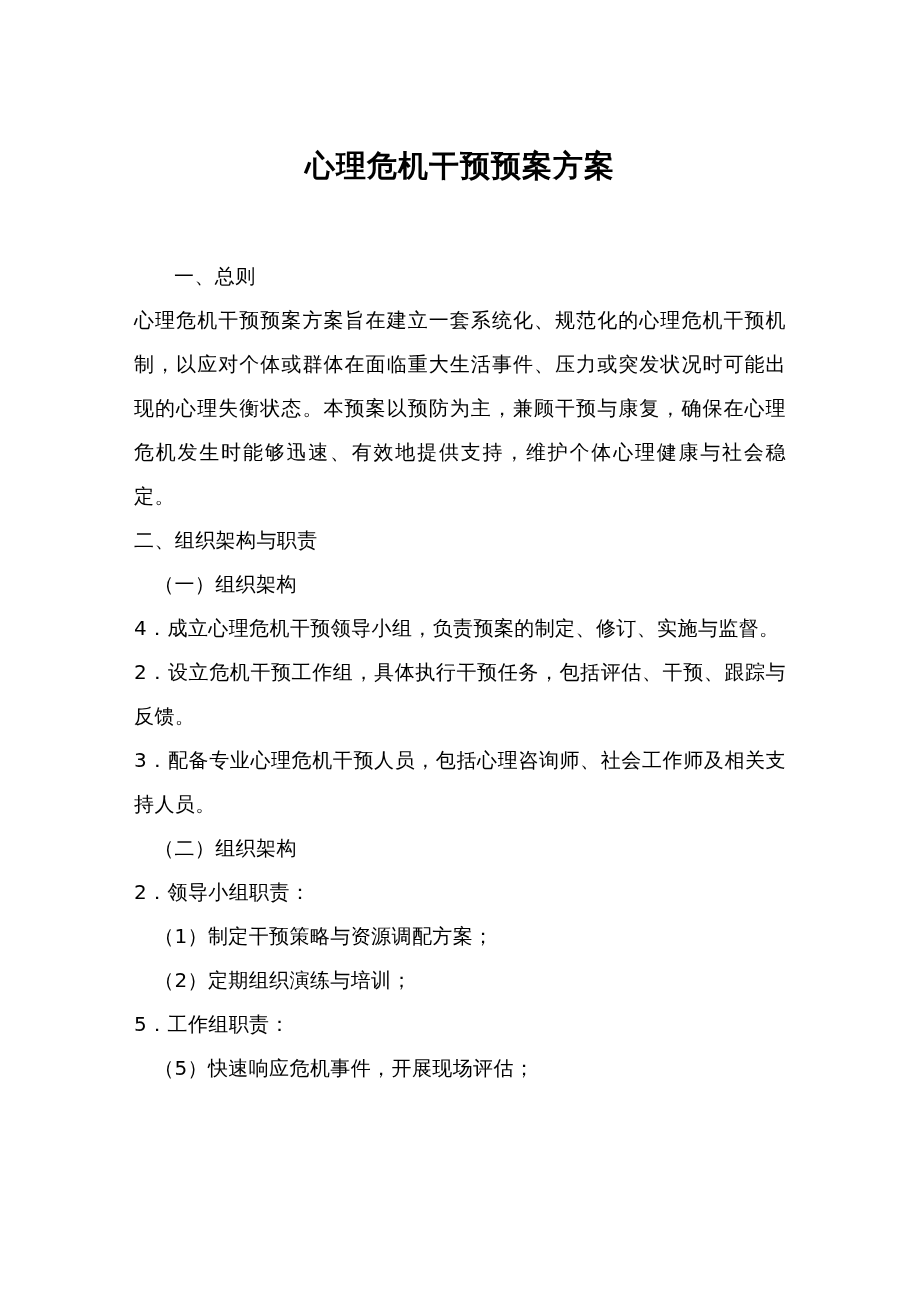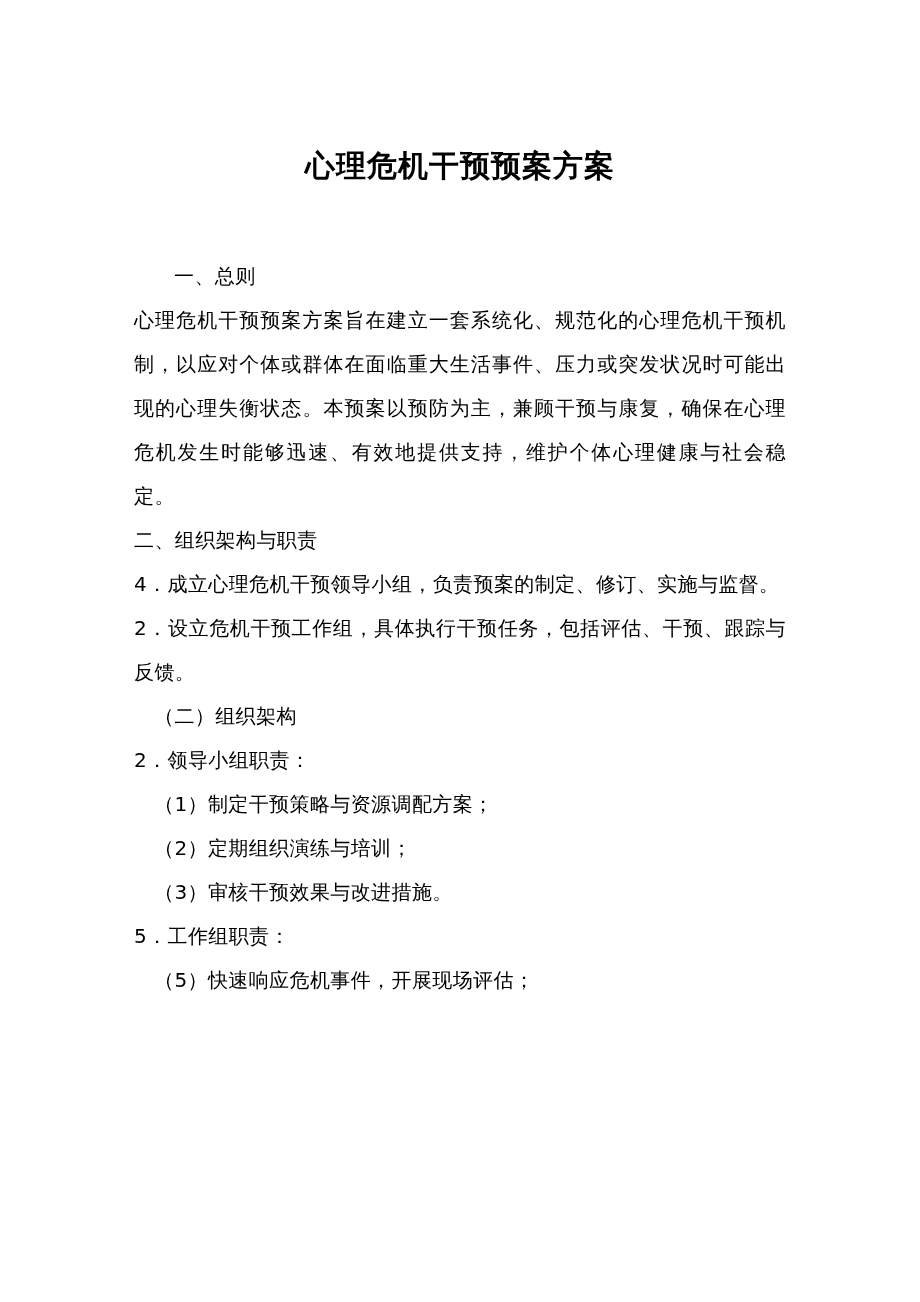--- a/index.html
+++ b/index.html
@@ -57,24 +57,25 @@
 </head>
 <body>
 
 <div class="page">
   <div class="doc-body">
     <h1 class="doc-title">心理危机干预预案方案</h1>
     <div class="body-block">
       <p class="para indent2">一、总则</p>
       <p class="para">心理危机干预预案方案旨在建立一套系统化、规范化的心理危机干预机制，以应对个体或群体在面临重大生活事件、压力或突发状况时可能出现的心理失衡状态。本预案以预防为主，兼顾干预与康复，确保在心理危机发生时能够迅速、有效地提供支持，维护个体心理健康与社会稳定。</p>
       <p class="para">二、组织架构与职责</p>
+      <p class="para indent1">（一）组织架构</p>
       <p class="para">4．成立心理危机干预领导小组，负责预案的制定、修订、实施与监督。</p>
       <p class="para">2．设立危机干预工作组，具体执行干预任务，包括评估、干预、跟踪与反馈。</p>
+      <p class="para">3．配备专业心理危机干预人员，包括心理咨询师、社会工作师及相关支持人员。</p>
       <p class="para indent1">（二）组织架构</p>
       <p class="para">2．领导小组职责：</p>
       <p class="para indent1">（1）制定干预策略与资源调配方案；</p>
       <p class="para indent1">（2）定期组织演练与培训；</p>
-      <p class="para indent1">（3）审核干预效果与改进措施。</p>
       <p class="para">5．工作组职责：</p>
       <p class="para indent1">（5）快速响应危机事件，开展现场评估；</p>
     </div>
   </div>
 </div>
 
 </body></html>

